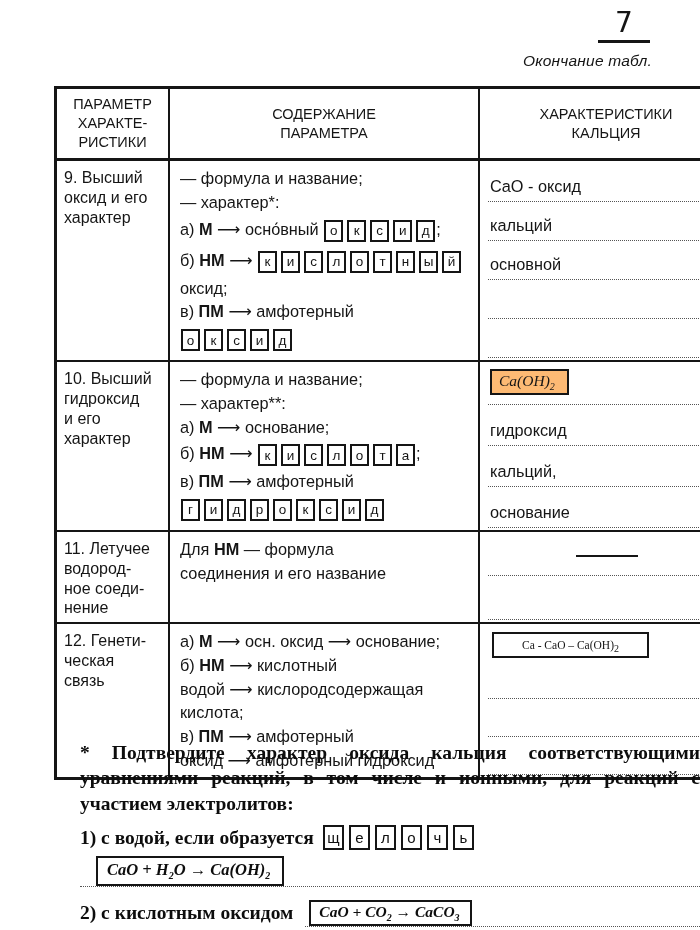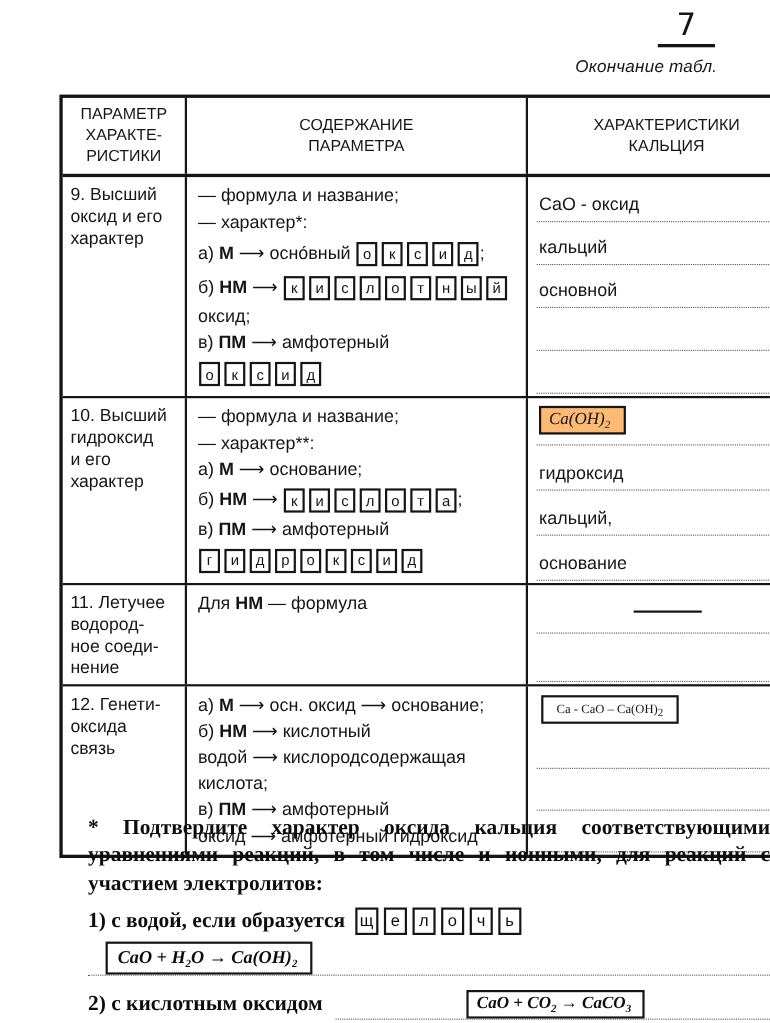--- a/index.html
+++ b/index.html
@@ -66,40 +66,40 @@
   .dash { width:62px; border-top:2.5px solid #151515; margin-top:6px; }
 
   .fbox {
     display:inline-block; border:2px solid #151515; background:#fdba74;
     font-family:"Liberation Serif","DejaVu Serif",serif; font-style:italic;
     font-size:15.5px; padding:1px 12px 3px 7px; margin:2px 0 4px 0;
   }
   .fbox-sm {
     display:inline-block; border:2px solid #151515; background:#fff;
     font-family:"Liberation Serif","DejaVu Serif",serif; font-style:normal;
-    font-size:11.5px; padding:5px 12px; margin:6px 10px 2px 12px;
+    font-size:11.5px; padding:5px 28px; margin:6px 10px 2px 12px;
   }
   sub { font-size:10px; line-height:0; }
 
   
   .footer {
     position:absolute; left:42px; top:740px; width:620px;
     font-family:"Liberation Serif","DejaVu Serif",serif; font-weight:700; color:#0d0d0d;margin-left:38px;
   }
   .note { font-size:19.5px; line-height:1.3; text-align:justify; margin:0; }
   .item1 { display:flex; align-items:center; font-size:19.5px; margin-top:9px; }
   .eqline1 { border-bottom:1.7px dotted #555; padding-left:16px; margin-top:6px; }
   .eqbox {
     display:inline-block; border:2.5px solid #151515; background:#fff;
     font-style:italic; font-weight:600; font-size:16.5px;
     padding:2px 12px 4px 9px; vertical-align:bottom;
   }
   .item2 { display:flex; align-items:flex-end; margin-top:13px; }
   .item2-label { font-size:19.5px; white-space:nowrap; padding-bottom:3px; }
-  .eqline2 { flex:1; border-bottom:1.7px dotted #555; margin-left:12px; padding-left:4px;text-align:center; }
+  .eqline2 { flex:1; border-bottom:1.7px dotted #555; margin-left:12px; padding-left:4px; }
   .eqbox2 {
     display:inline-block; border:2px solid #151515; background:#fff;
     font-style:italic; font-weight:600; font-size:15.5px;
     padding:1px 10px 3px 8px; vertical-align:bottom;
   }
 </style>
 </head>
 <body>
 
 <div class="page">
@@ -248,33 +248,34 @@
       <div class="td c1">
         <div>11. Летучее</div>
         <div>водород-</div>
         <div>ное соеди-</div>
         <div>нение</div>
       </div>
       <div class="td c2">
         <div class="ln">
           <span>Для </span><b>НМ</b><span> — формула</span>
         </div>
+        <div class="ln"><span>соединения и его название</span></div>
       </div>
       <div class="td c3">
         <div class="ans center">
             <span class="dash"></span>
           </div>
         <div class="ans"></div>
       </div>
     </div>
 
     <div class="tr r12">
       <div class="td c1">
         <div>12. Генети-</div>
-        <div>оксида</div>
+        <div>ческая</div>
         <div>связь</div>
       </div>
       <div class="td c2">
         <div class="ln">
           <span>а) </span><b>М</b><span> ⟶ осн. оксид ⟶ основание;</span>
         </div>
         <div class="ln">
           <span>б) </span><b>НМ</b><span> ⟶ кислотный</span>
         </div>
         <div class="ln"><span>водой ⟶ кислородсодержащая</span></div>

